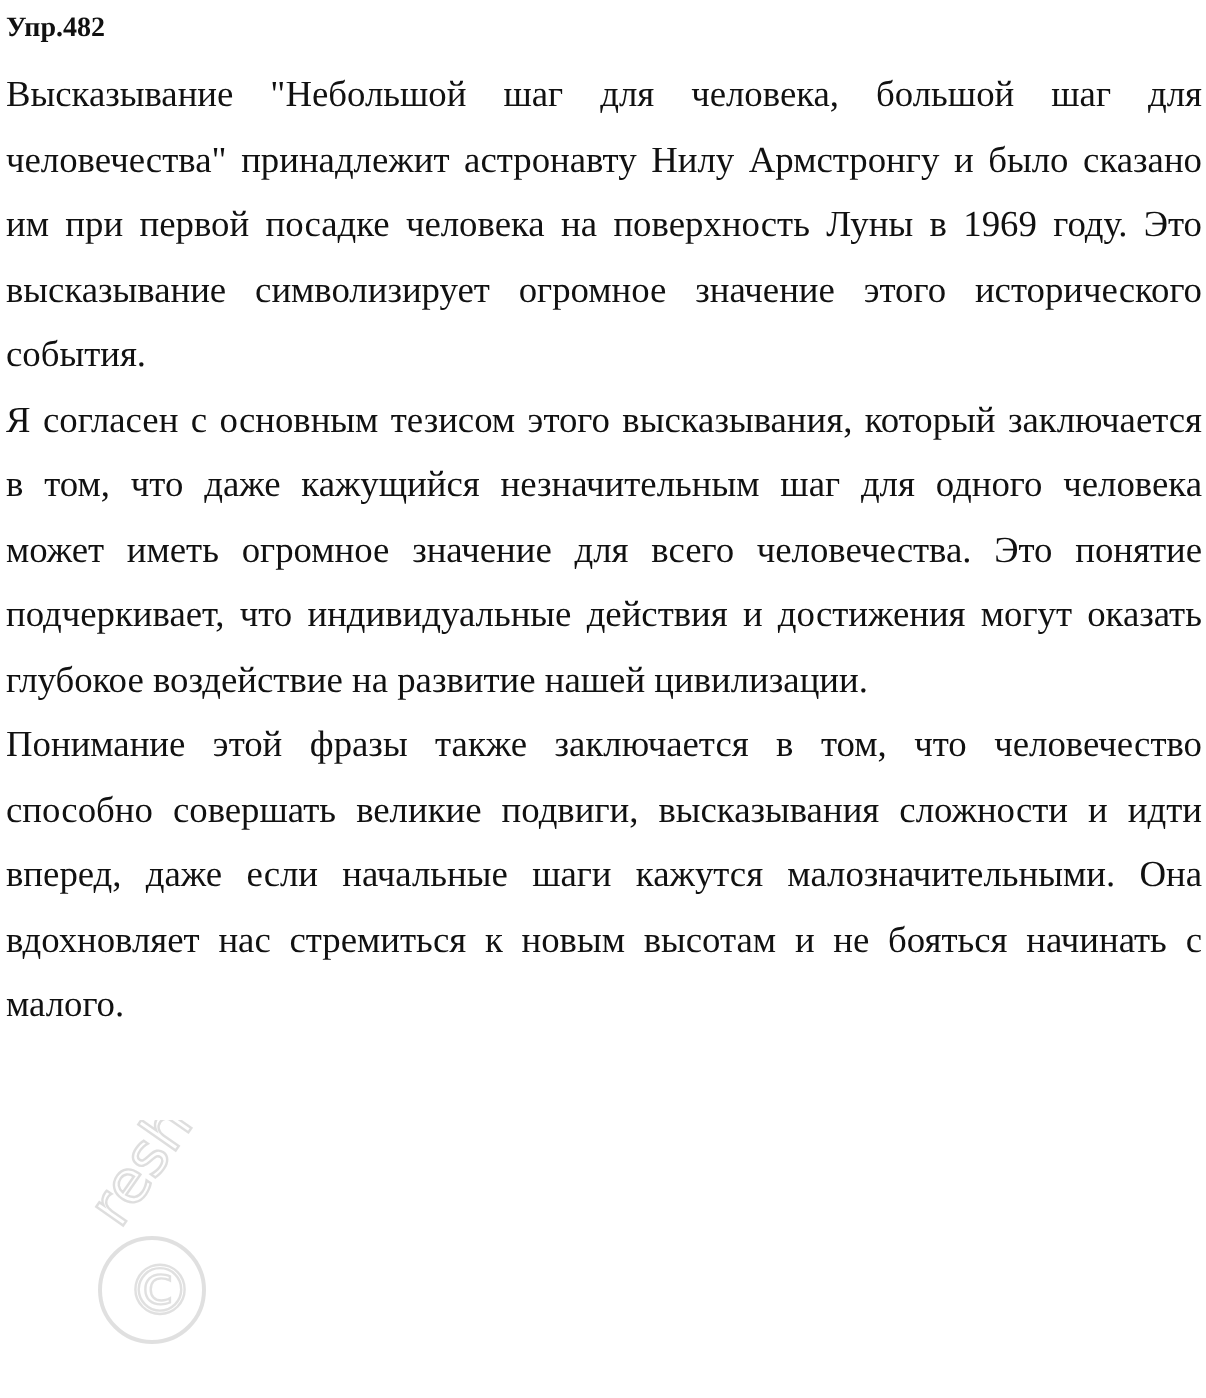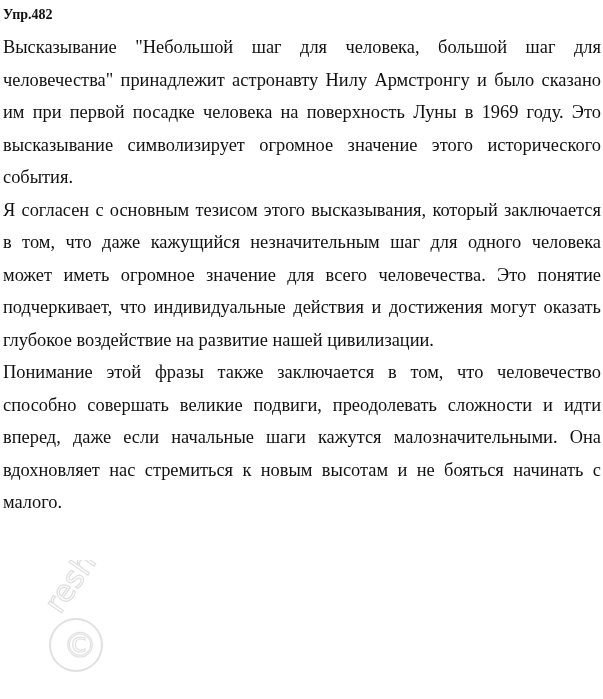--- a/index.html
+++ b/index.html
@@ -16,20 +16,20 @@
     pointer-events: none; opacity: 0.55;
   }
 </style>
 </head>
 <body>
 
 <div class="page">
   <div class="title">Упр.482</div>
   <p class="para">Высказывание "Небольшой шаг для человека, большой шаг для человечества" принадлежит астронавту Нилу Армстронгу и было сказано им при первой посадке человека на поверхность Луны в 1969 году. Это высказывание символизирует огромное значение этого исторического события.</p>
   <p class="para">Я согласен с основным тезисом этого высказывания, который заключается в том, что даже кажущийся незначительным шаг для одного человека может иметь огромное значение для всего человечества. Это понятие подчеркивает, что индивидуальные действия и достижения могут оказать глубокое воздействие на развитие нашей цивилизации.</p>
-  <p class="para">Понимание этой фразы также заключается в том, что человечество способно совершать великие подвиги, преодолевать сложности и идти вперед, даже если начальные шаги кажутся малозначительными. Она вдохновляет нас стремиться к новым высотам и не бояться начинать с малого.</p>
+  <p class="para">Понимание этой фразы также заключается в том, что человечество способно совершать великие подвиги, высказывания сложности и идти вперед, даже если начальные шаги кажутся малозначительными. Она вдохновляет нас стремиться к новым высотам и не бояться начинать с малого.</p>
 </div>
 
 <svg class="watermark" viewBox="0 0 140 140">
   <circle cx="36" cy="85" r="26" fill="none" stroke="#c8c8c8" stroke-width="2"></circle>
   <text x="23" y="97" font-size="34" fill="none" stroke="#c8c8c8" stroke-width="1.2" font-family="DejaVu Sans, sans-serif">©</text>
   <text transform="translate(20,55) rotate(-55)" font-size="30" fill="none" stroke="#c4c4c4" stroke-width="1.2" font-family="DejaVu Sans, sans-serif">reshak.ru</text>
 </svg>
 
 </body></html>

